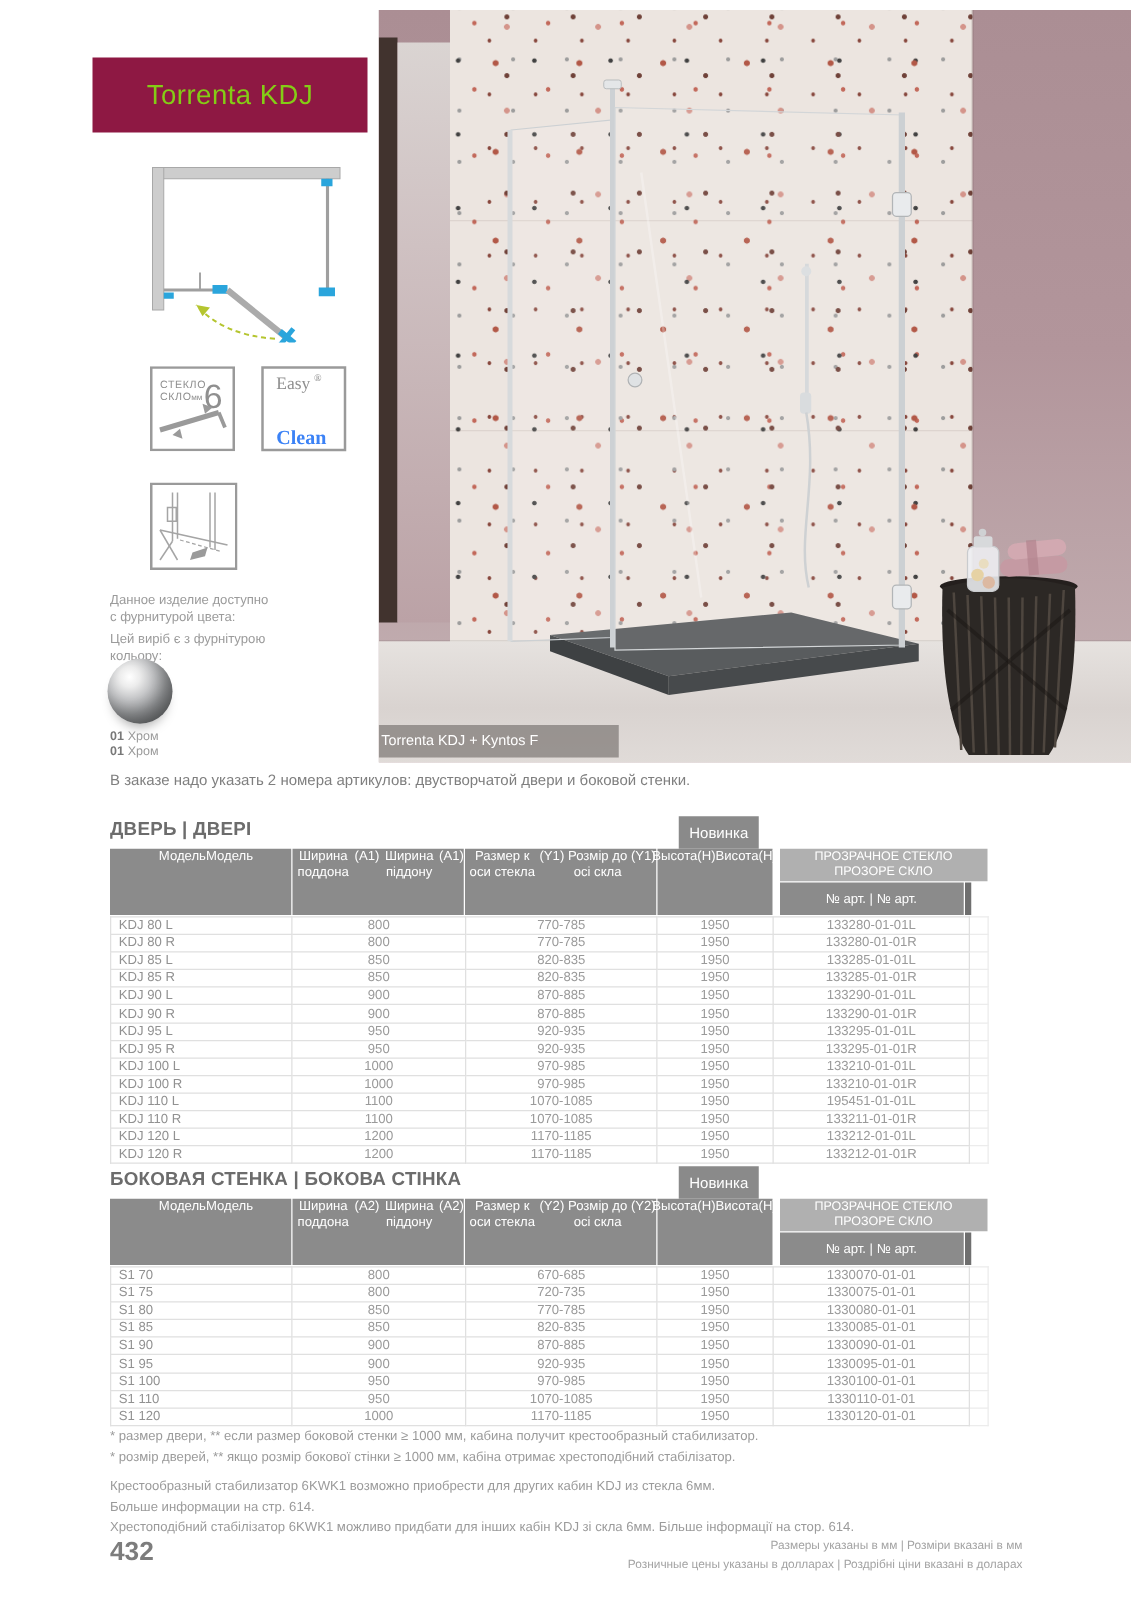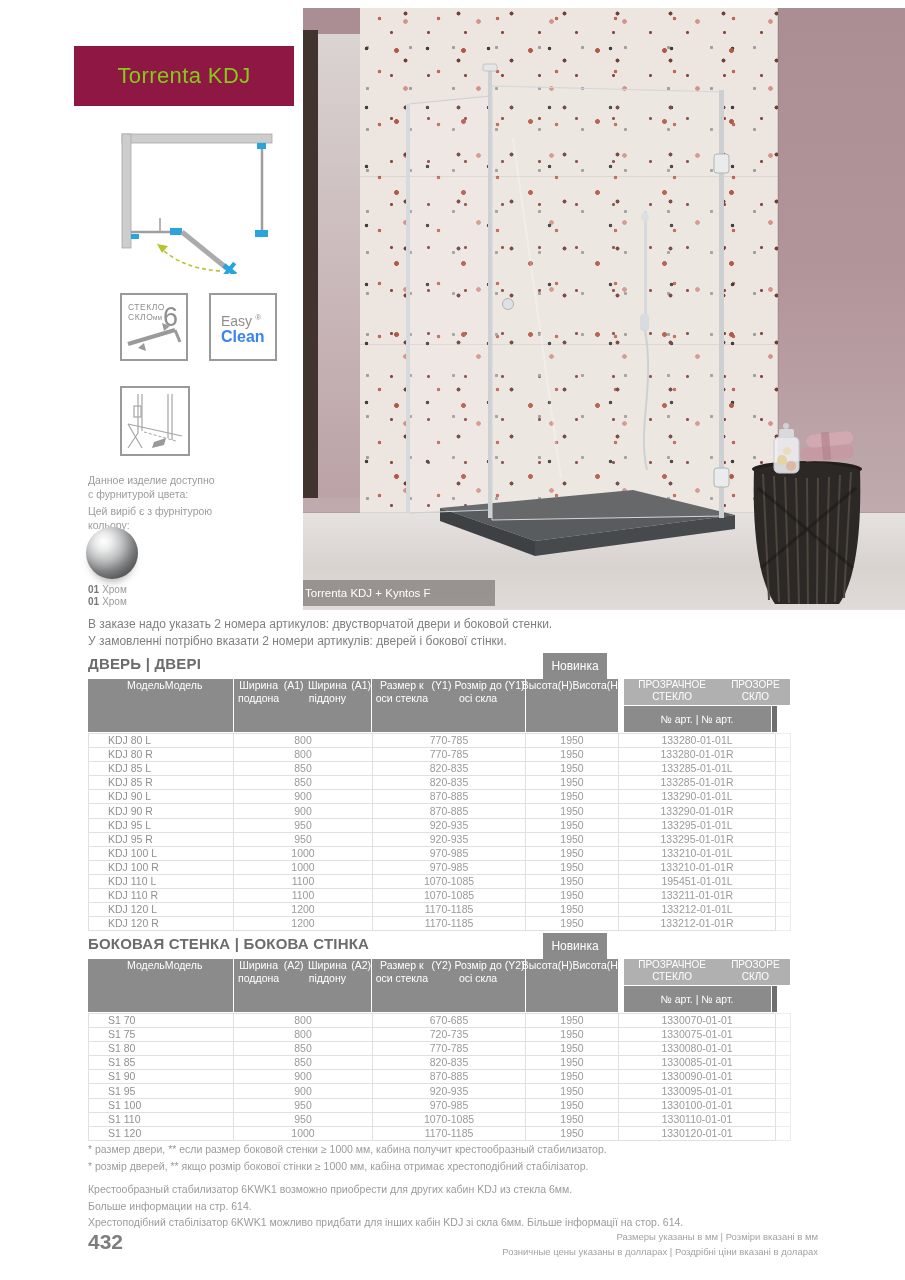--- a/index.html
+++ b/index.html
@@ -44,21 +44,21 @@
     position:absolute;left:0;top:572px;width:192px;height:26px;
     background:rgba(126,121,118,.72);color:#fff;font-size:11.5px;line-height:26px;
     padding-left:2px;box-sizing:border-box;white-space:nowrap;
   }
   .scene{position:absolute;left:0;top:0;}
   
   .diagram{position:absolute;left:110px;top:124px;}
   .icon-glass{position:absolute;left:120px;top:293px;}
   .icon-ec{
     position:absolute;left:209px;top:293px;width:68px;height:68px;border:2px solid #9a9a9a;
-    box-sizing:border-box;display:flex;flex-direction:column;justify-content:center;padding-left:10px;
+    box-sizing:border-box;display:flex;flex-direction:column;justify-content:space-between;padding-left:10px;font-family:Liberation Serif, serif;
   }
   .ec-top{font-size:14px;color:#8f8f8f;line-height:15px;}
   .ec-reg{font-size:8px;vertical-align:6px;margin-left:3px;}
   .ec-bottom{font-size:16px;font-weight:bold;color:#3b82f6;line-height:16px;}
   .icon-th{position:absolute;left:120px;top:386px;}
   .hw{position:absolute;left:88px;top:474px;width:215px;font-size:10.5px;color:#9b9b9b;line-height:13.5px;}
   .hw .blk{margin-bottom:4px;}
   .sphere{
     position:absolute;left:86px;top:527px;width:52px;height:52px;border-radius:50%;
     background:radial-gradient(circle at 34% 28%,#ffffff 0%,#ececec 16%,#c2c3c5 36%,#8f9193 58%,#6d6f71 76%,#595b5e 92%);
@@ -85,32 +85,32 @@
   }
   .hc span{display:block;}
   .hc1{width:145px;text-align:left;padding-left:9px;}
   .hc2{width:138px;}
   .hc3{width:153px;}
   .hc4{width:92px;margin-right:0;}
   .h-gap{width:6px;}
   .h-right{width:167px;display:flex;flex-direction:column;}
   .h-glass{
     height:26px;background:#b0b0b0;color:#fff;font-size:10px;line-height:12px;
-    display:flex;flex-direction:row;justify-content:center;text-align:center;
+    display:flex;flex-direction:column;justify-content:center;text-align:center;
   }
   .h-glass span{display:block;}
   .h-artrow{display:flex;height:26px;margin-top:1px;}
   .h-art{width:147px;background:#8b8b8b;color:#fff;font-size:10.5px;display:flex;align-items:center;justify-content:center;}
   .h-strip{width:5px;margin-left:1px;background:#6f6f6f;}
   table.data{border-collapse:collapse;margin-top:1px;table-layout:fixed;width:702px;}
   table.data td{
     border:1px solid #e0e0e0;height:13.1px;font-size:10.5px;color:#9a9a9a;
     text-align:center;padding:0;line-height:13px;overflow:hidden;white-space:nowrap;
   }
-  table.data td.c0{text-align:left;padding-left:19px;color:#919191;}
+  table.data td.c0{text-align:left;padding-left:6px;color:#919191;}
   table.data td.stubcell{border-color:#ececec;}
   
   .fnotes{position:absolute;left:88px;top:1141px;width:706px;font-size:10.5px;color:#9b9b9b;line-height:16.5px;}
   .fn-star-item{padding-left:14px;text-indent:-14px;}
   .fn-par{margin-top:7px;}
   .pageno{position:absolute;left:88px;top:1230px;font-size:21px;font-weight:bold;color:#7d7d7d;}
   .footer-right{position:absolute;right:87px;top:1229px;text-align:right;font-size:9.5px;color:#a3a3a3;line-height:15px;}
 </style>
 </head>
 <body>
@@ -253,21 +253,20 @@
   </div>
 </div>
 <div class="sphere"></div>
 <div class="hw-codes">
   <div><b>01</b><span>Хром</span></div>
   <div><b>01</b><span>Хром</span></div>
 </div>
 
 <div class="intro">
   <div>В заказе надо указать 2 номера артикулов: двустворчатой двери и боковой стенки.</div>
-  <div>У замовленні потрібно вказати 2 номери артикулів: дверей і бокової стінки.</div>
 </div>
 
 <div class="tbl tbl1">
   <div class="tbl-title">
     <div class="t">ДВЕРЬ  |  ДВЕРІ</div>
     <div class="badge">Новинка</div>
   </div>
   <div class="thead">
     <div class="hc hc1">
       <span>Модель</span>

